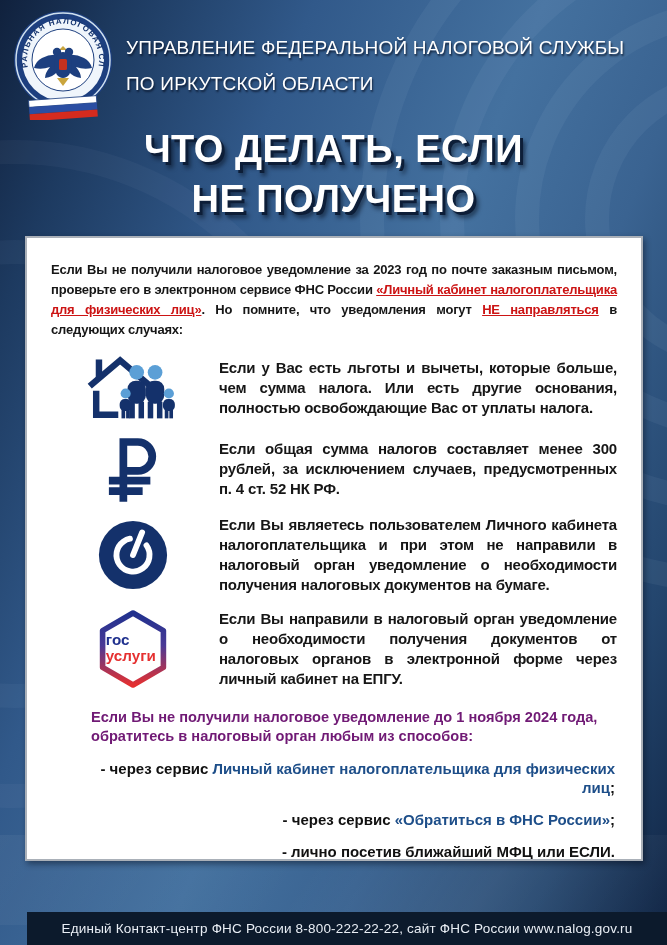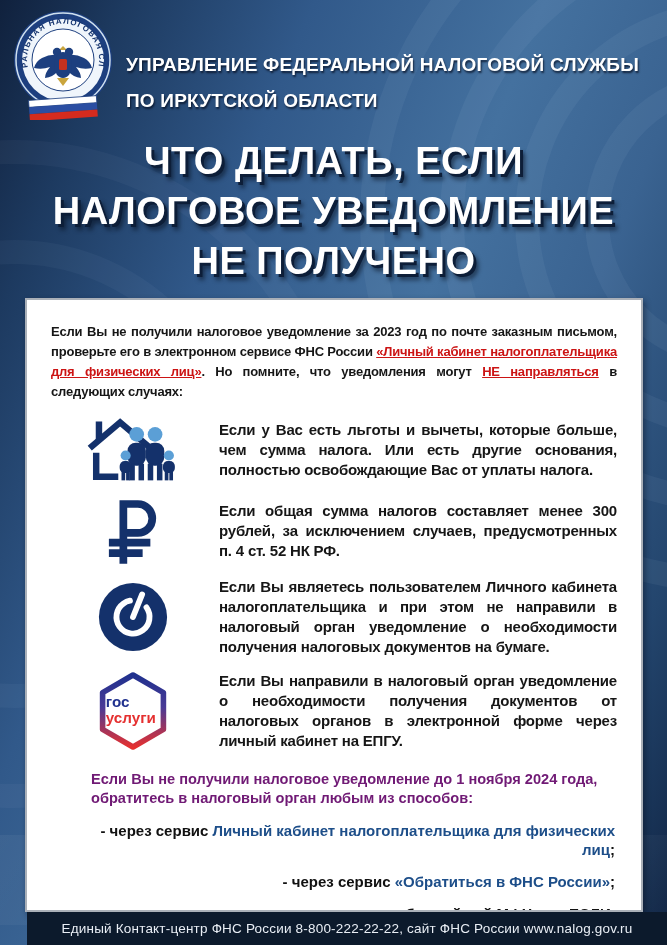--- a/index.html
+++ b/index.html
@@ -23,27 +23,27 @@
   .arc.a4{width:700px;height:700px;left:360px;top:-155px;}
   .arc.a5{width:420px;height:420px;left:-220px;top:240px;border-color:rgba(220,235,250,0.045);}
   .arc.a6{width:620px;height:620px;left:-320px;top:140px;border-color:rgba(220,235,250,0.04);}
   .streak{position:absolute;left:-40px;bottom:20px;width:760px;height:90px;
     background:linear-gradient(100deg,rgba(255,255,255,0.05) 0%,rgba(255,255,255,0) 45%,rgba(255,255,255,0.07) 70%,rgba(255,255,255,0) 100%);
     transform:skewX(-28deg);pointer-events:none;}
 
   
   .header{position:relative;display:flex;align-items:flex-start;padding:8px 14px 0 12px;z-index:2;}
   .emblem{flex:none;width:102px;height:112px;}
-  .org{margin:39px 0 0 12px;color:#ffffff;font-weight:700;
+  .org{margin:22px 0 0 12px;color:#ffffff;font-weight:400;
        font-size:19px;line-height:36px;letter-spacing:0.2px;
        text-shadow:1px 2px 2px rgba(8,18,38,0.8);}
   .org div{white-space:nowrap;}
 
   
-  .title{position:relative;z-index:2;text-align:center;margin-top:16px;
+  .title{position:relative;z-index:2;text-align:center;margin-top:4px;
     color:#ffffff;font-weight:800;font-size:38px;line-height:50px;letter-spacing:0.5px;
     text-shadow:3px 3px 0 #0d1e38, 5px 6px 4px rgba(5,12,25,0.55);}
 
   
   .card{position:relative;z-index:2;margin:12px 24px 0 25px;height:625px;
     background:#ffffff;border:2px solid #aab0b8;box-sizing:border-box;
     padding:16px 24px 12px 24px;overflow:hidden;box-shadow:2px 3px 6px rgba(5,12,25,0.45);}
   .intro{margin:6px 0 0 0;font-size:13px;line-height:20px;font-weight:700;
     color:#161616;text-align:justify;letter-spacing:-0.2px;}
   .red-link{color:#cc1414;text-decoration:underline;}
@@ -107,21 +107,20 @@
       </g>
     </svg>
     <div class="org">
       <div>УПРАВЛЕНИЕ ФЕДЕРАЛЬНОЙ НАЛОГОВОЙ СЛУЖБЫ</div>
       <div>ПО ИРКУТСКОЙ ОБЛАСТИ</div>
     </div>
   </div>
 
   <div class="title">
     <div>ЧТО ДЕЛАТЬ, ЕСЛИ</div>
-    <div>НАЛОГОВОЕ УВЕДОМЛЕНИЕ</div>
     <div>НЕ ПОЛУЧЕНО</div>
   </div>
 
   <div class="card">
     <p class="intro"><span>Если Вы не получили налоговое уведомление за 2023 год  по почте заказным письмом, проверьте его в электронном сервисе ФНС России </span><span class="red-link">«Личный кабинет налогоплательщика для физических лиц»</span><span>. Но помните, что уведомления могут </span><span class="red-link">НЕ направляться</span><span> в следующих случаях:</span></p>
 
     <div class="case-row">
       <div class="case-icon">
         <svg width="92" height="70" viewBox="0 0 100 74">
           <g stroke="#14316b" stroke-width="7" fill="none">

